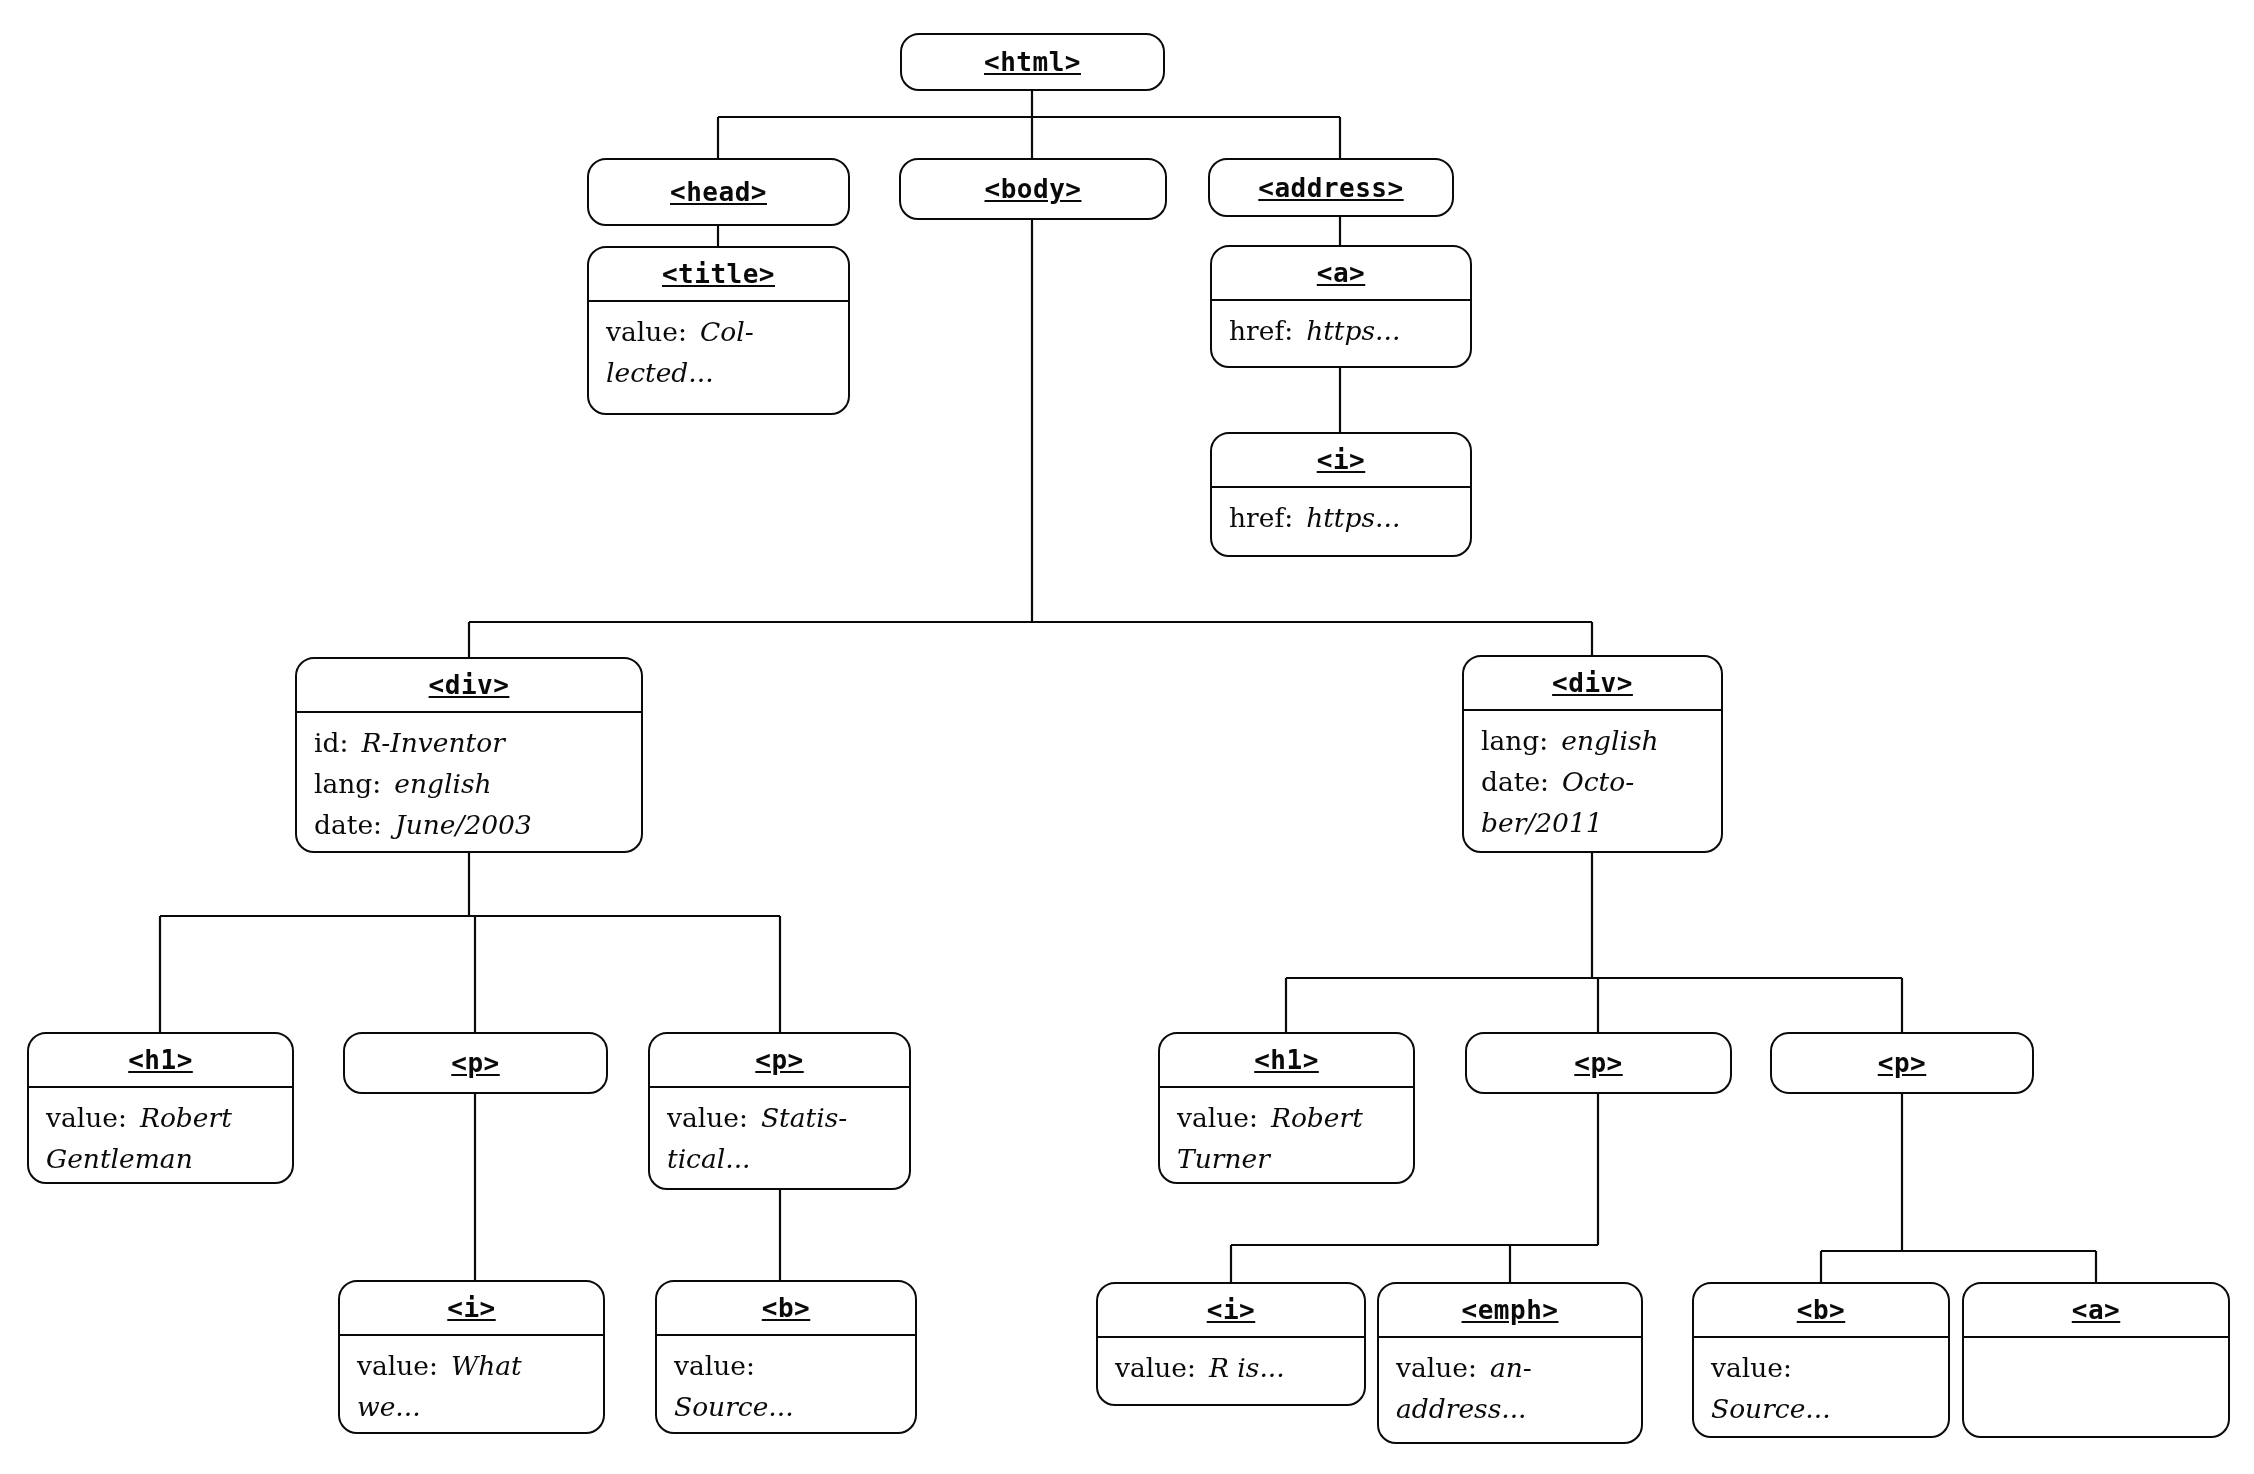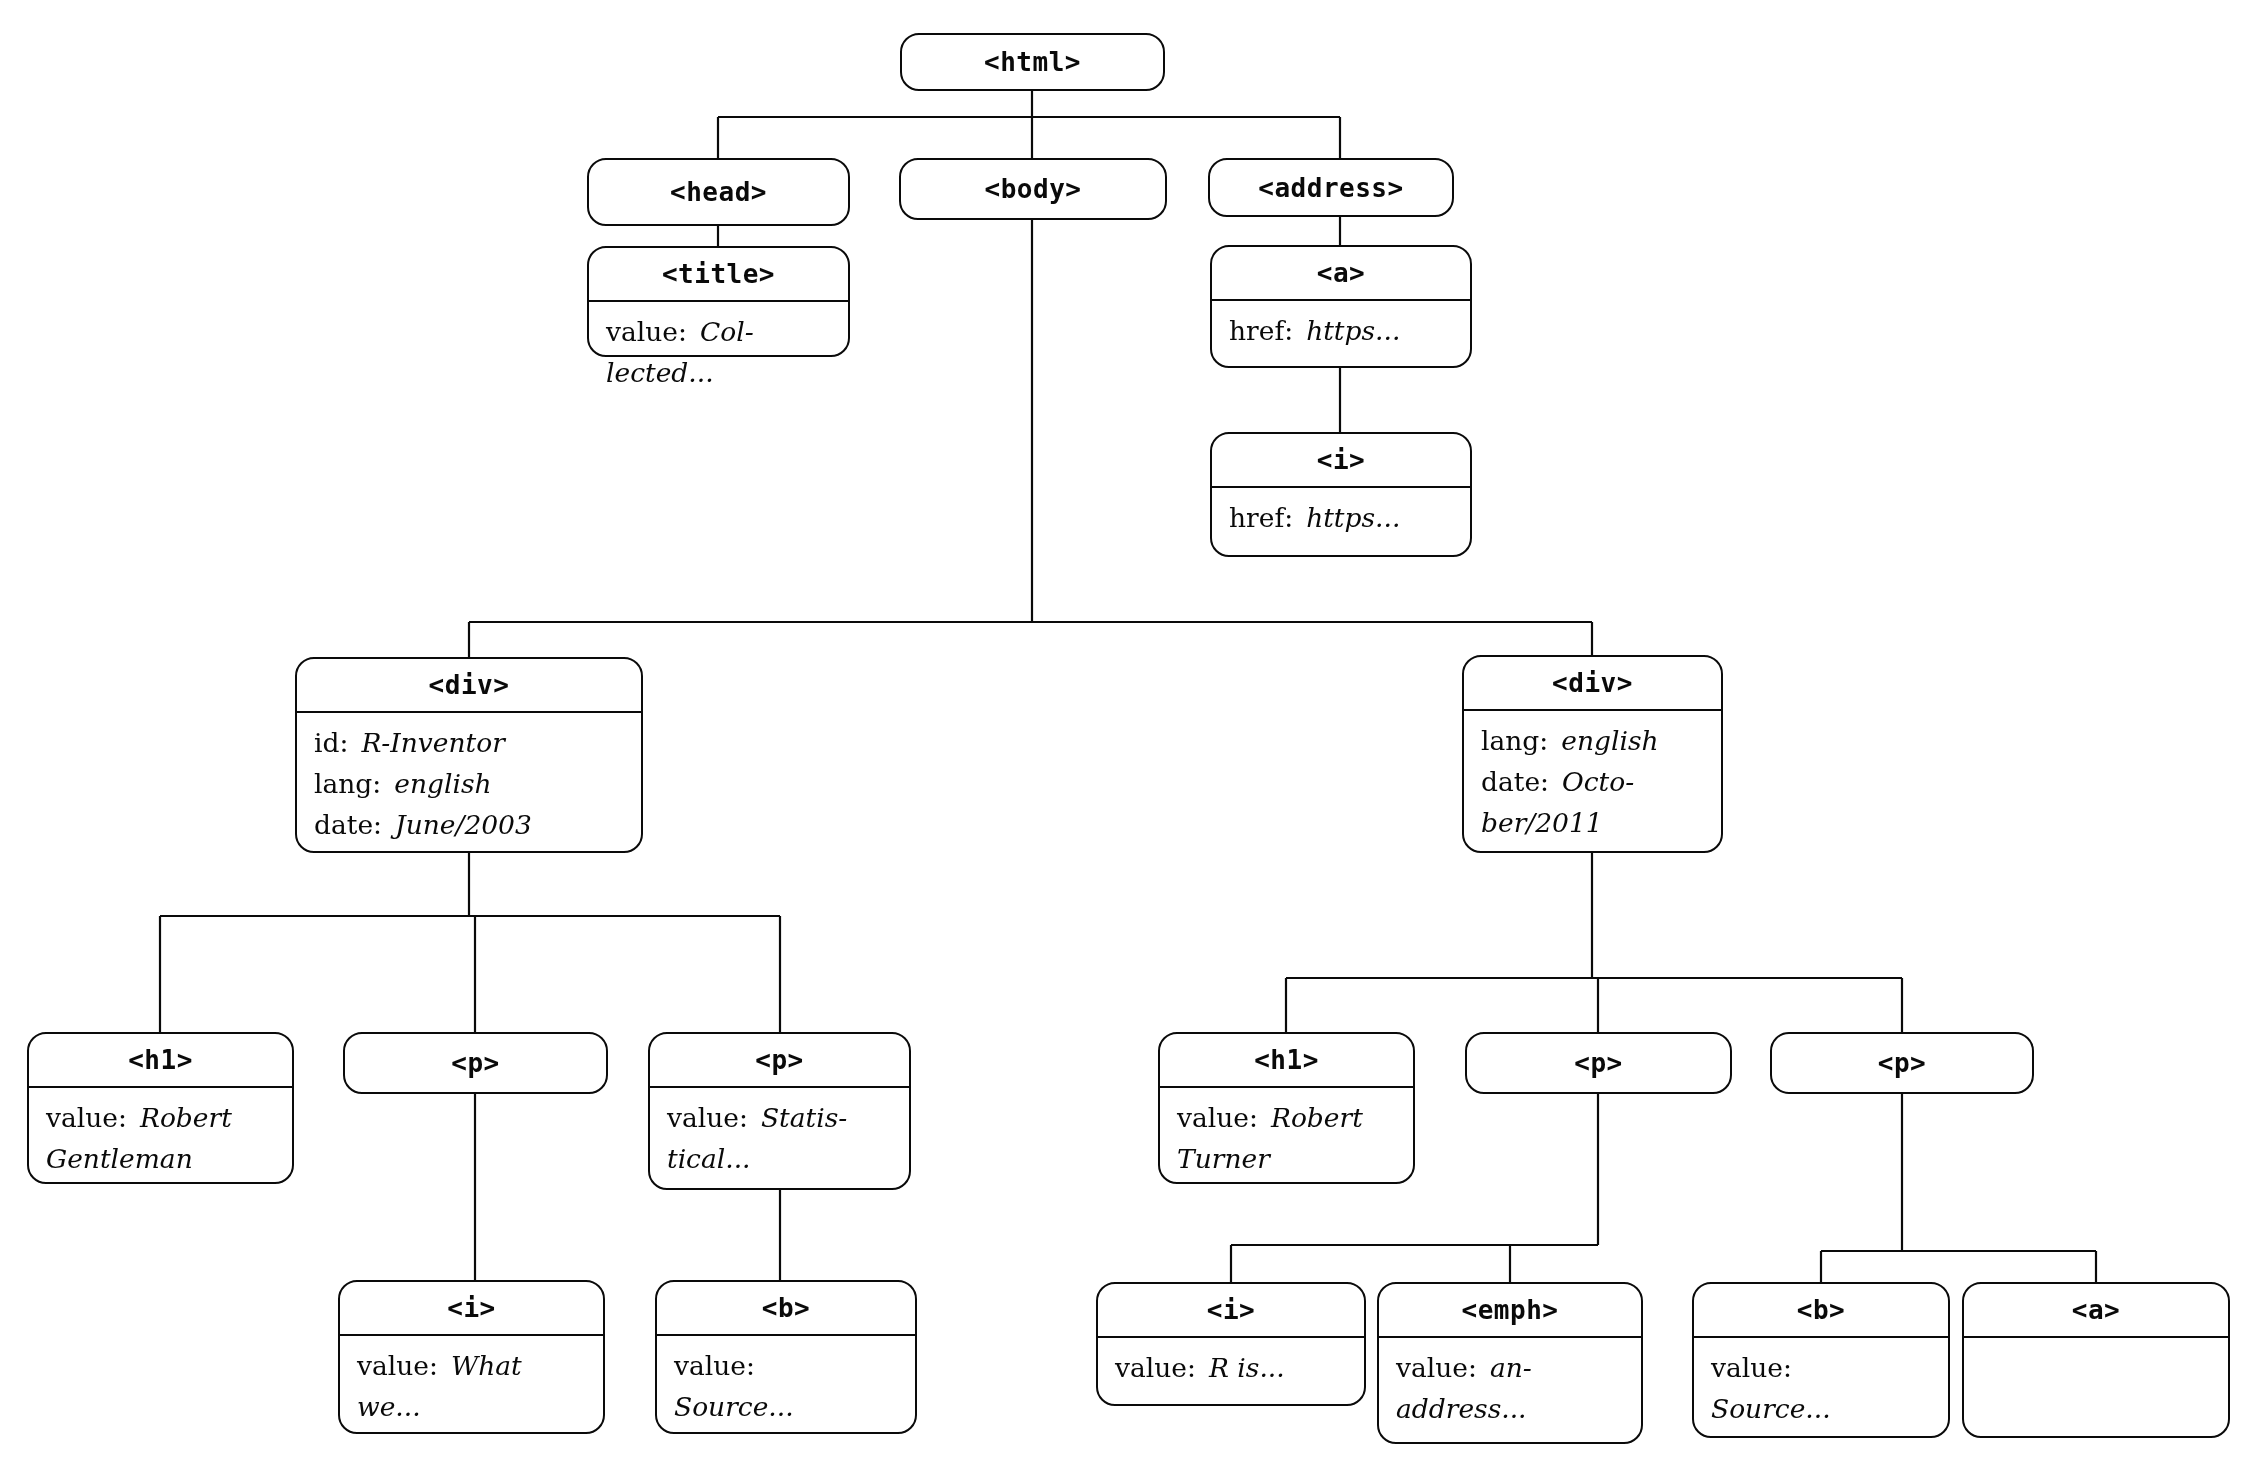--- a/index.html
+++ b/index.html
@@ -27,20 +27,21 @@
     flex: 1 1 auto;
     min-height: 50px;
     display: flex;
     align-items: center;
     justify-content: center;
     font-family: "DejaVu Sans Mono", monospace;
     font-weight: bold;
     font-size: 26px;
     letter-spacing: 0.5px;
     white-space: nowrap;
+    text-decoration: underline;
   }
   .tag.with-attrs {
     flex: 0 0 52px;
     border-bottom: 2.6px solid #0a0a0a;
   }
   .attrs {
     flex: 1 1 auto;
     padding: 9px 17px 6px 17px;
     font-size: 26.5px;
     line-height: 1.55;
@@ -75,21 +76,21 @@
   </div>
 
   <div class="node" style="left:899px; top:158px; width:268px; height:62px">
     <div class="tag">&lt;body&gt;</div>
   </div>
 
   <div class="node" style="left:1208px; top:158px; width:246px; height:59px">
     <div class="tag">&lt;address&gt;</div>
   </div>
 
-  <div class="node" style="left:587px; top:246px; width:263px; height:111px">
+  <div class="node" style="left:587px; top:246px; width:263px; height:169px">
     <div class="tag with-attrs">&lt;title&gt;</div>
     <div class="attrs">
       <div class="attr"><span class="attr-label">value:</span><span class="attr-value">Col-
 lected...</span></div>
     </div>
   </div>
 
   <div class="node" style="left:1210px; top:245px; width:262px; height:123px">
     <div class="tag with-attrs">&lt;a&gt;</div>
     <div class="attrs">

